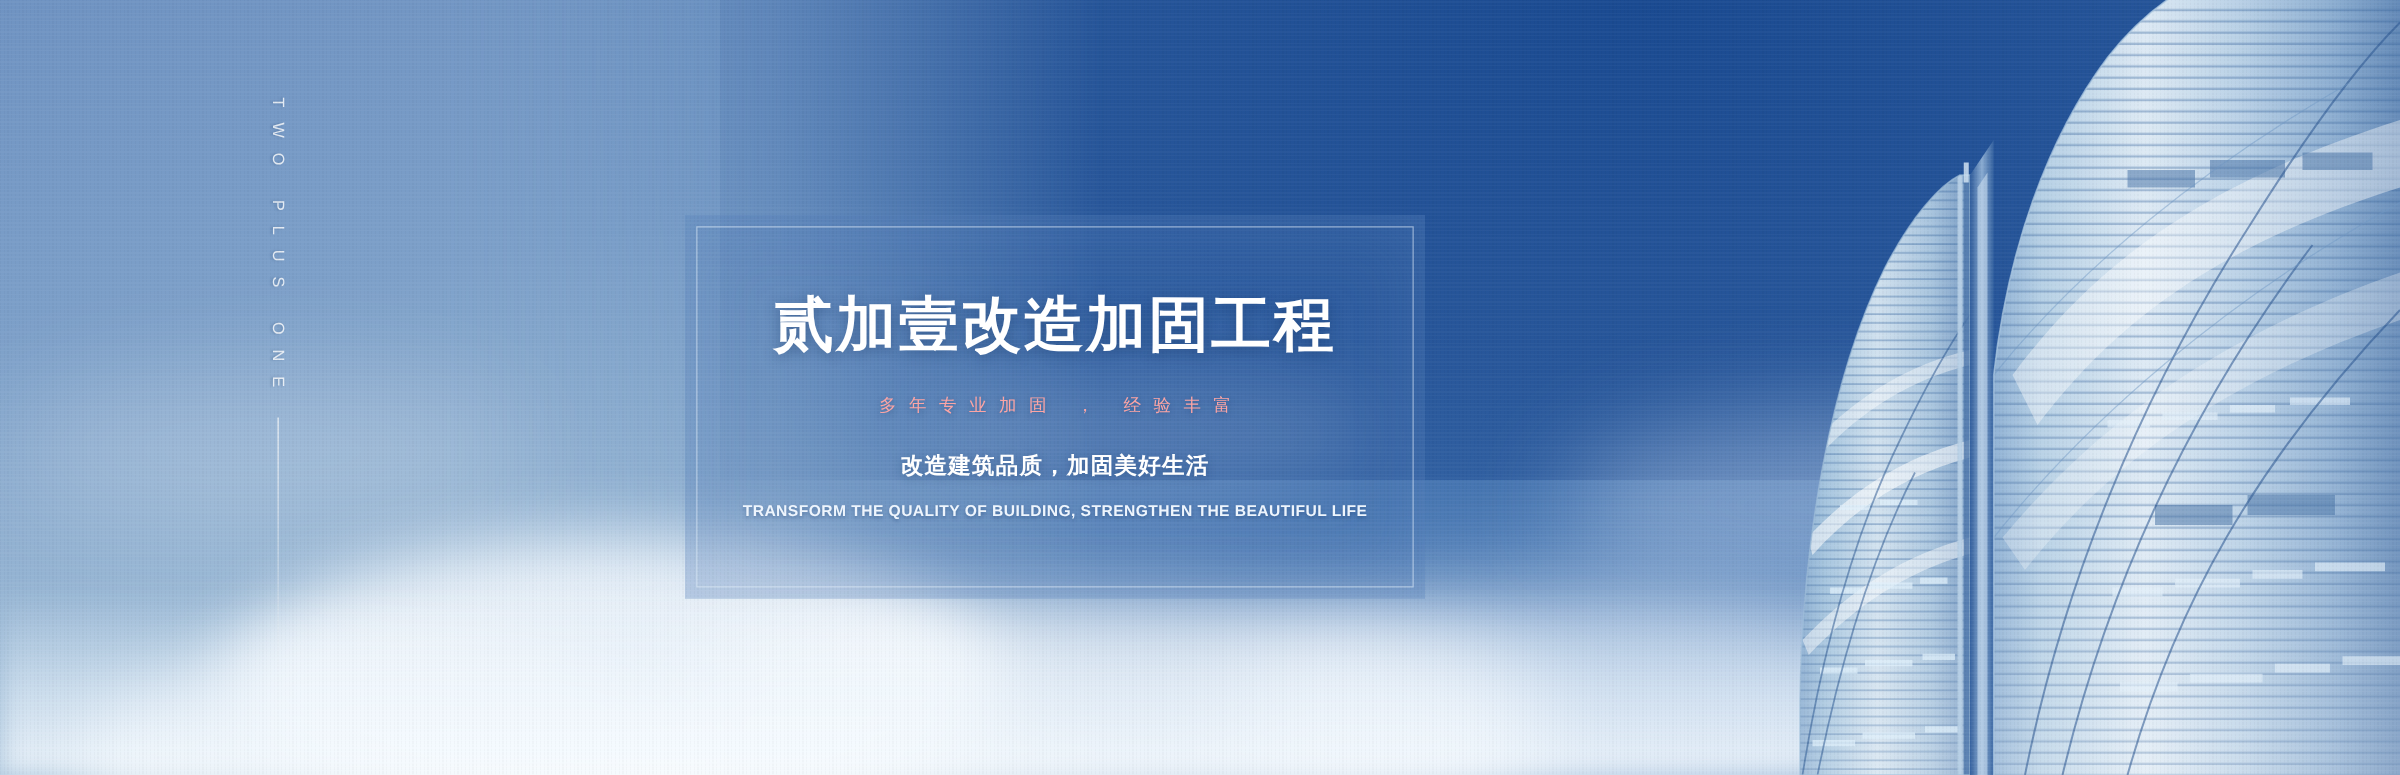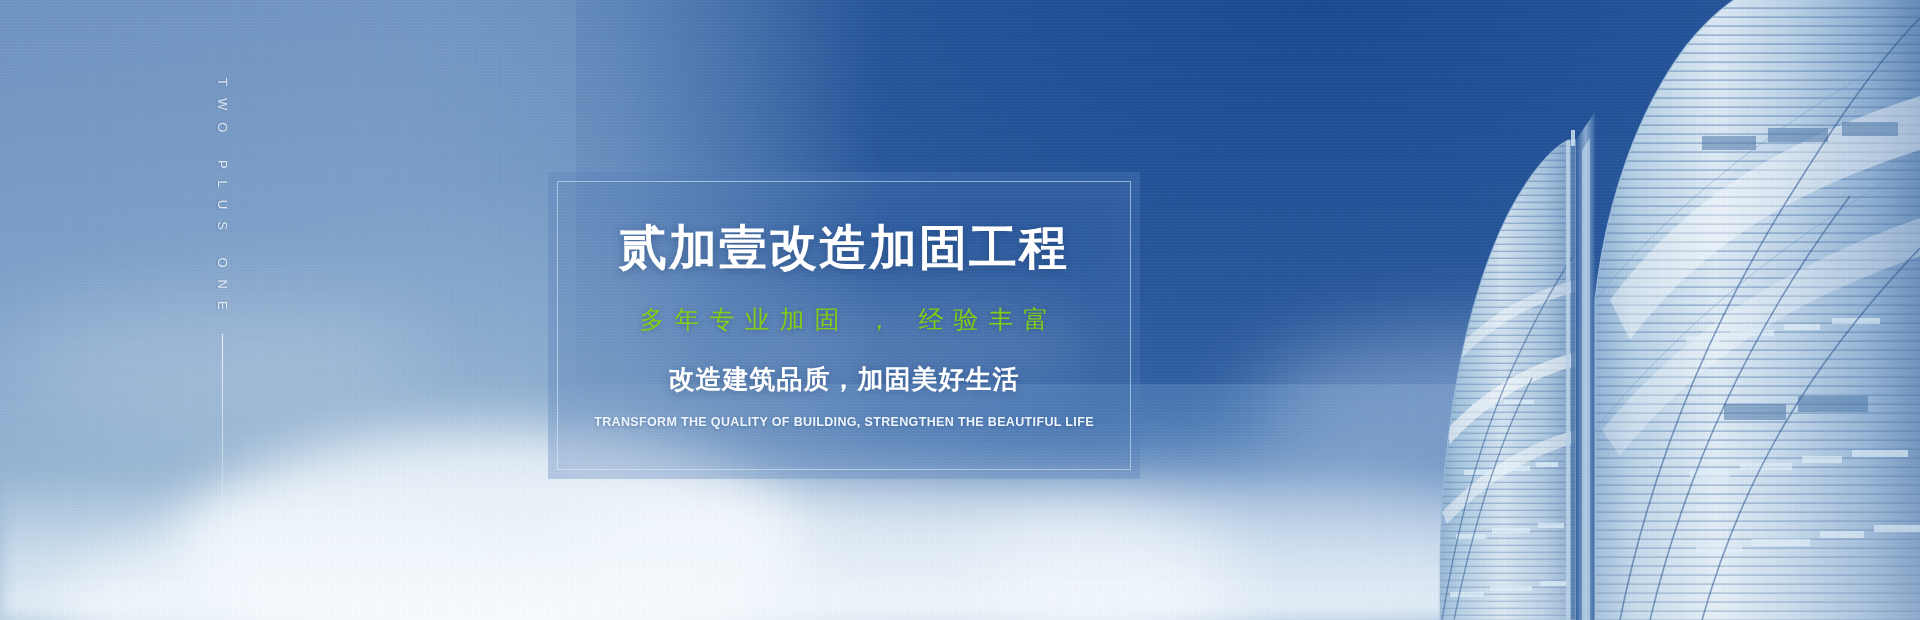--- a/index.html
+++ b/index.html
@@ -91,31 +91,31 @@
     font-size:48px;
     font-weight:700;
     color:#ffffff;
     letter-spacing:2px;
     line-height:1.08;
     white-space:nowrap;
     text-shadow:0 2px 10px rgba(18,48,96,.40);
   }
   .subline{
     margin-top:30px;
-    font-size:25px;
+    font-size:14px;
     font-weight:400;
-    color:#84cc16;
+    color:#fca5a5;
     letter-spacing:10px;
     white-space:nowrap;
     text-indent:10px;
     text-shadow:0 1px 5px rgba(18,48,96,.35);
   }
   .tagline{
     margin-top:26px;
-    font-size:26px;
+    font-size:18px;
     font-weight:700;
     color:#ffffff;
     letter-spacing:1px;
     white-space:nowrap;
     text-shadow:0 2px 8px rgba(18,48,96,.38);
   }
   .englishline{
     margin-top:18px;
     font-size:12.5px;
     font-weight:700;

